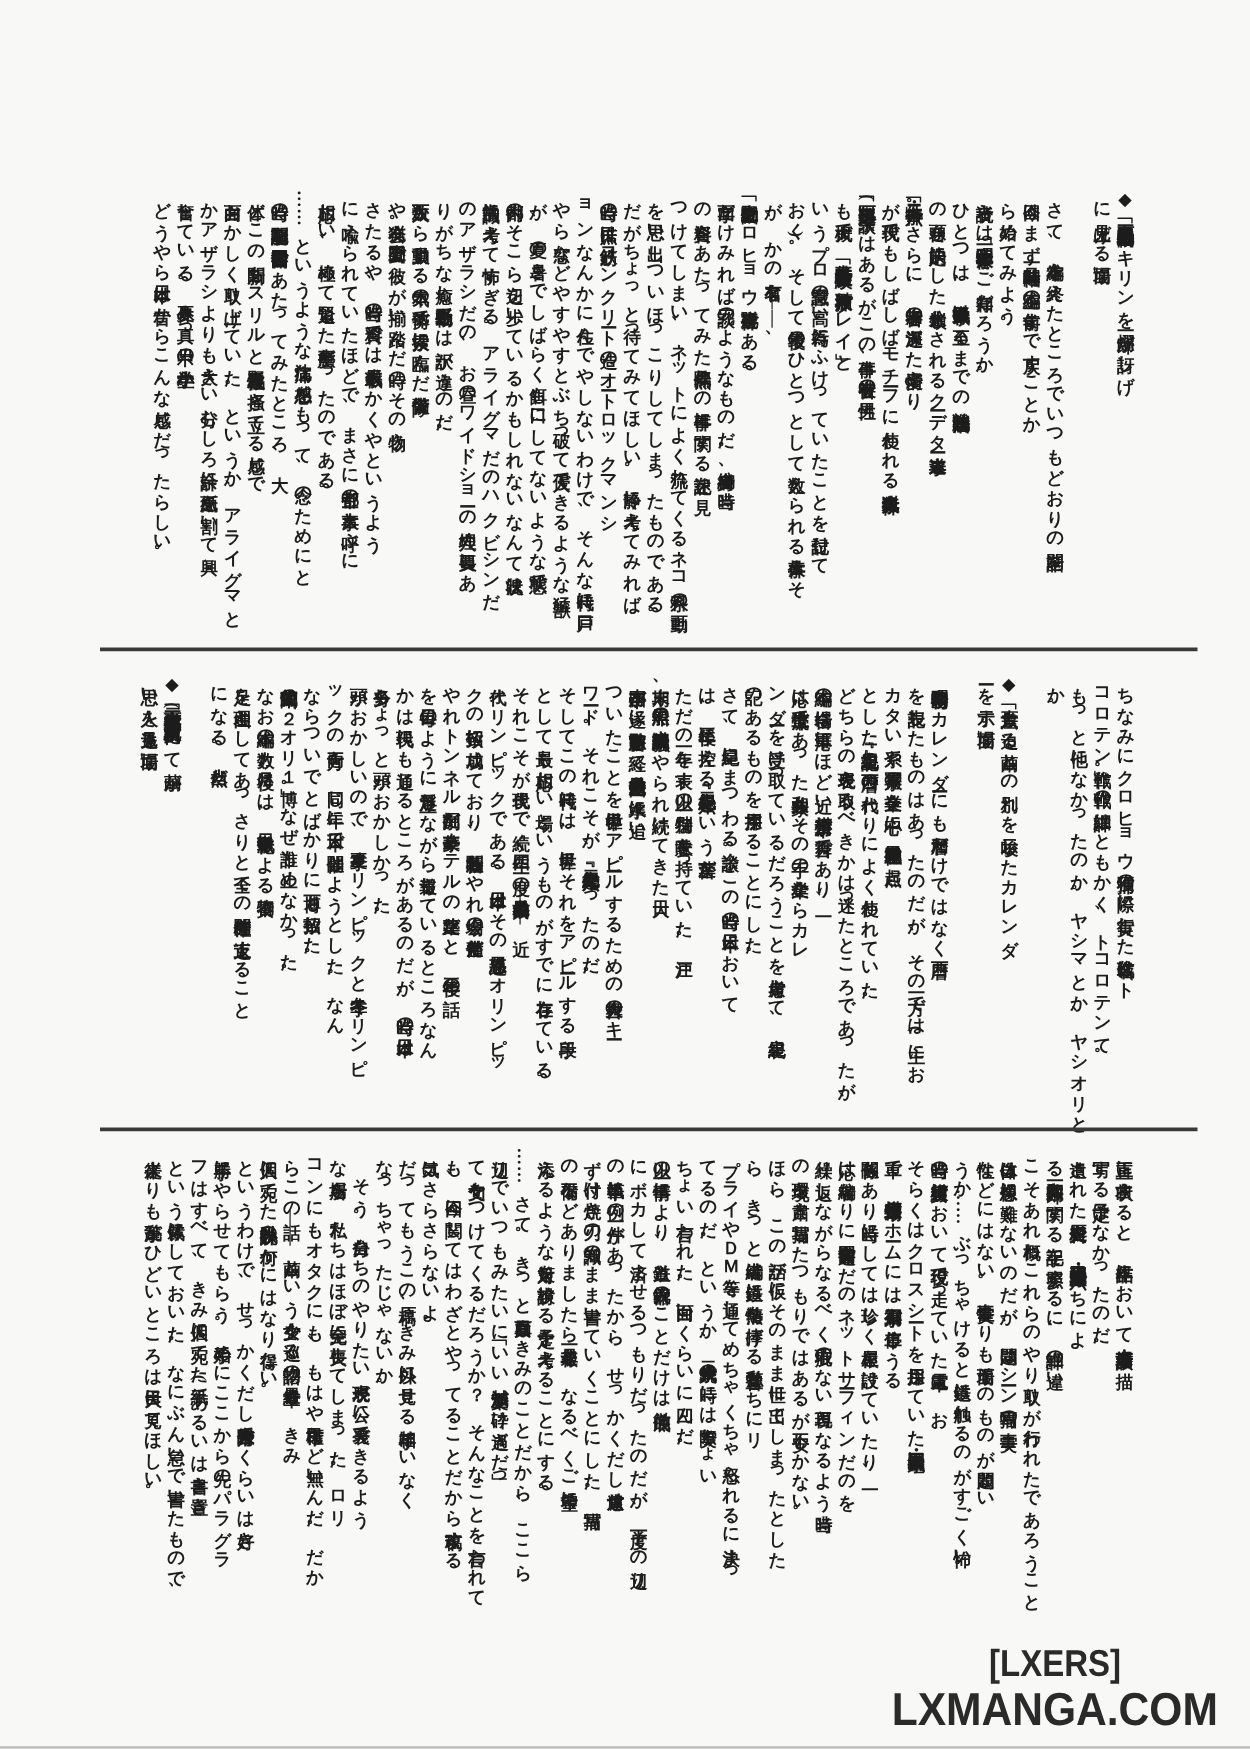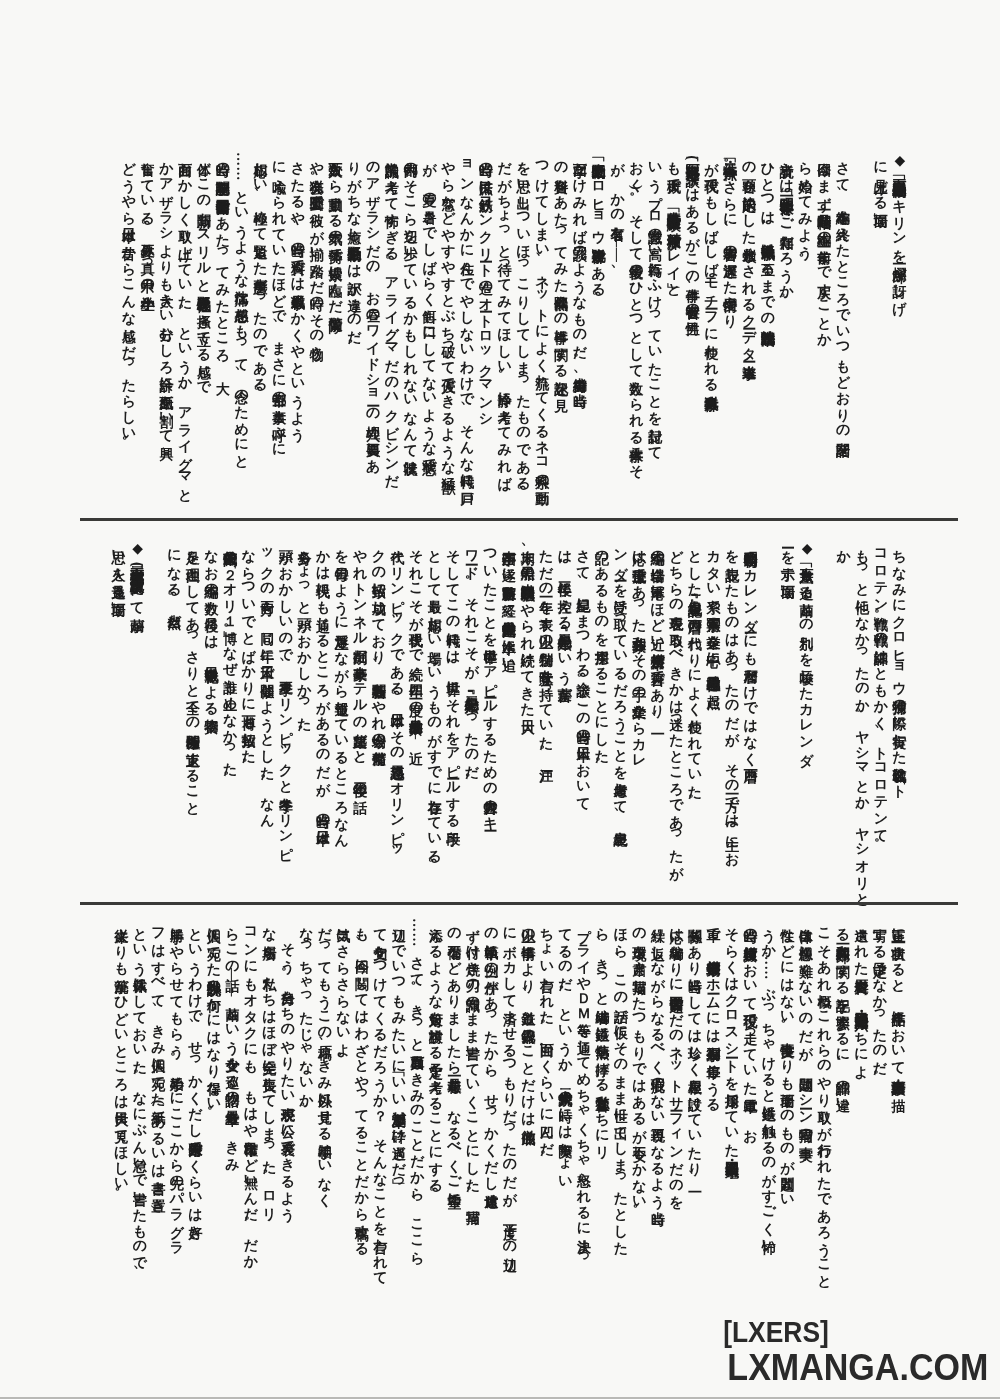--- a/index.html
+++ b/index.html
@@ -29,22 +29,22 @@
   #section-3{top:918px;right:93px;height:382px;line-height:18.5px;}
   .divider{
     position:absolute;
     left:80px;width:878px;height:3px;
     background:#3a3a38;
   }
   #divider-1{top:518px;}
   #divider-2{top:902px;}
   .watermark{
     position:absolute;
-    top:1316px;right:0;
-    text-align:left;
+    top:1316px;right:14px;
+    text-align:center;
     font-family:"Liberation Sans","DejaVu Sans",sans-serif;
     font-weight:700;
     color:#2a2a2a;
     line-height:1.08;
   }
   .watermark .wm-line1{
     display:inline-block;
     font-size:30px;
     transform:scaleX(0.88);
     transform-origin:center;

